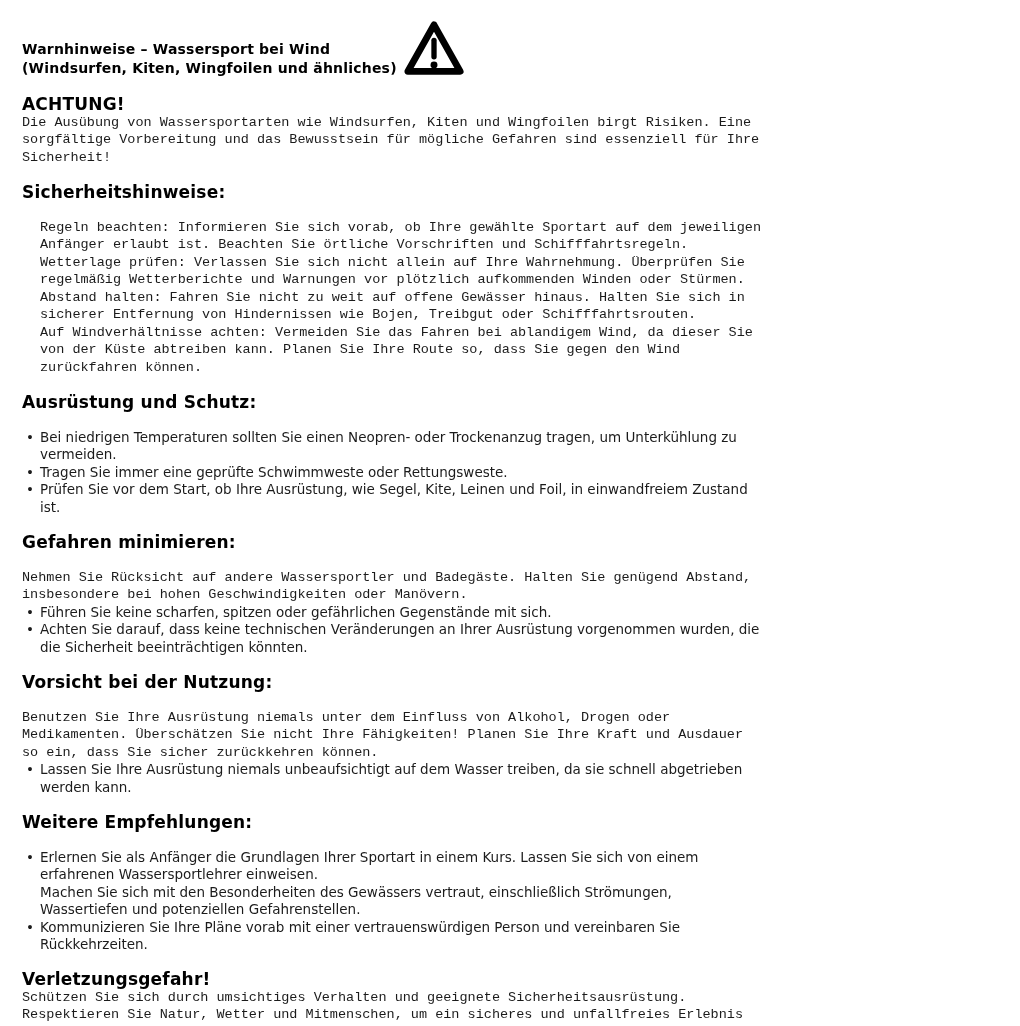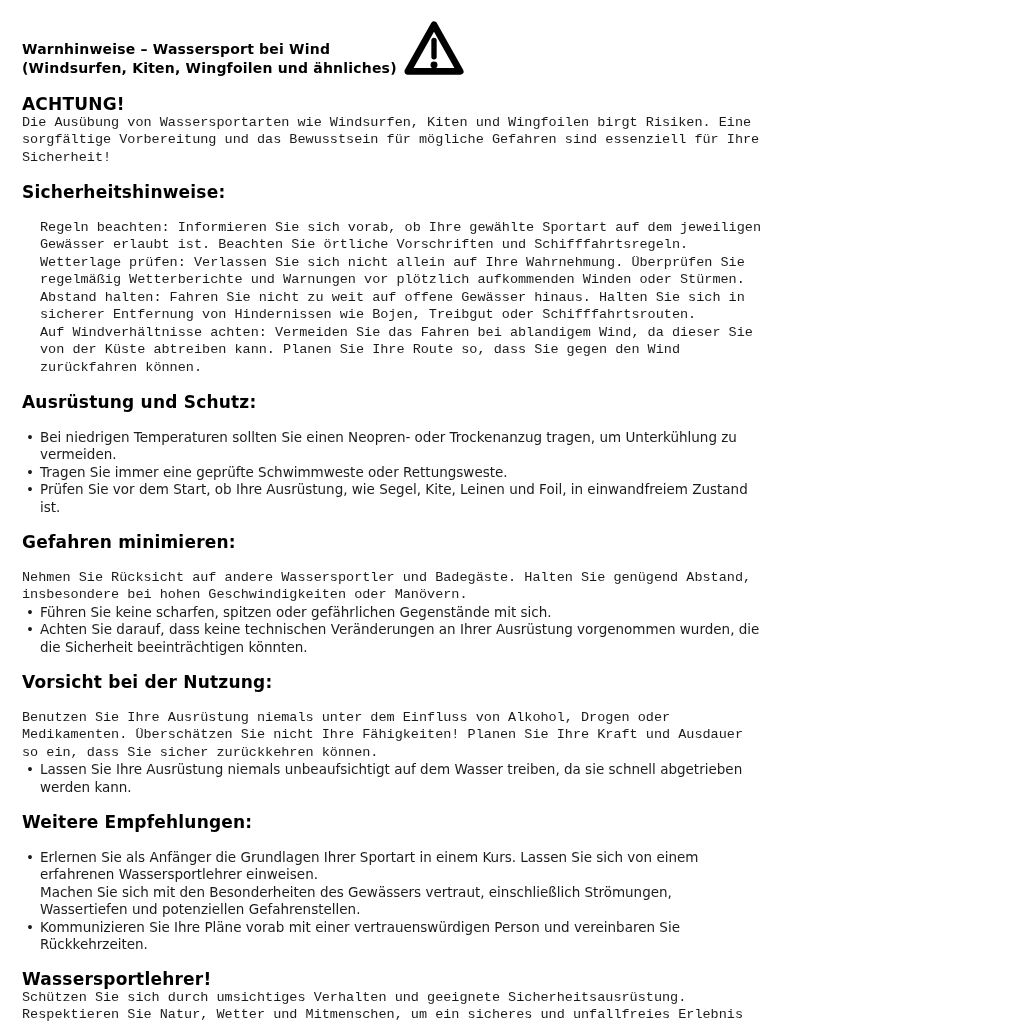--- a/index.html
+++ b/index.html
@@ -116,21 +116,21 @@
   </div>
 
   <section>
     <h2 class="section-heading first-heading">ACHTUNG!</h2>
     <p class="para">Die Ausübung von Wassersportarten wie Windsurfen, Kiten und Wingfoilen birgt Risiken. Eine sorgfältige Vorbereitung und das Bewusstsein für mögliche Gefahren sind essenziell für Ihre Sicherheit!</p>
   </section>
 
   <section>
     <h2 class="section-heading">Sicherheitshinweise:</h2>
     <div class="indent">
-      <p class="para">Regeln beachten: Informieren Sie sich vorab, ob Ihre gewählte Sportart auf dem jeweiligen Gewässer erlaubt ist. Beachten Sie örtliche Vorschriften und Schifffahrtsregeln.</p>
+      <p class="para">Regeln beachten: Informieren Sie sich vorab, ob Ihre gewählte Sportart auf dem jeweiligen Anfänger erlaubt ist. Beachten Sie örtliche Vorschriften und Schifffahrtsregeln.</p>
       <p class="para">Wetterlage prüfen: Verlassen Sie sich nicht allein auf Ihre Wahrnehmung. Überprüfen Sie regelmäßig Wetterberichte und Warnungen vor plötzlich aufkommenden Winden oder Stürmen.</p>
       <p class="para">Abstand halten: Fahren Sie nicht zu weit auf offene Gewässer hinaus. Halten Sie sich in sicherer Entfernung von Hindernissen wie Bojen, Treibgut oder Schifffahrtsrouten.</p>
       <p class="para">Auf Windverhältnisse achten: Vermeiden Sie das Fahren bei ablandigem Wind, da dieser Sie von der Küste abtreiben kann. Planen Sie Ihre Route so, dass Sie gegen den Wind zurückfahren können.</p>
     </div>
   </section>
 
   <section>
     <h2 class="section-heading">Ausrüstung und Schutz:</h2>
     <ul class="bullet-list">
       <li>Bei niedrigen Temperaturen sollten Sie einen Neopren- oder Trockenanzug tragen, um Unterkühlung zu vermeiden.</li>
@@ -159,17 +159,17 @@
   <section>
     <h2 class="section-heading">Weitere Empfehlungen:</h2>
     <ul class="bullet-list">
       <li class="prewrap">Erlernen Sie als Anfänger die Grundlagen Ihrer Sportart in einem Kurs. Lassen Sie sich von einem erfahrenen Wassersportlehrer einweisen.
 Machen Sie sich mit den Besonderheiten des Gewässers vertraut, einschließlich Strömungen, Wassertiefen und potenziellen Gefahrenstellen.</li>
       <li>Kommunizieren Sie Ihre Pläne vorab mit einer vertrauenswürdigen Person und vereinbaren Sie Rückkehrzeiten.</li>
     </ul>
   </section>
 
   <section>
-    <h2 class="section-heading" style="margin-bottom:0;">Wassersportlehrer!</h2>
+    <h2 class="section-heading" style="margin-bottom:0;">Verletzungsgefahr!</h2>
     <p class="para">Schützen Sie sich durch umsichtiges Verhalten und geeignete Sicherheitsausrüstung. Respektieren Sie Natur, Wetter und Mitmenschen, um ein sicheres und unfallfreies Erlebnis zu gewährleisten.</p>
   </section>
 
 </div>
 
 </body></html>

